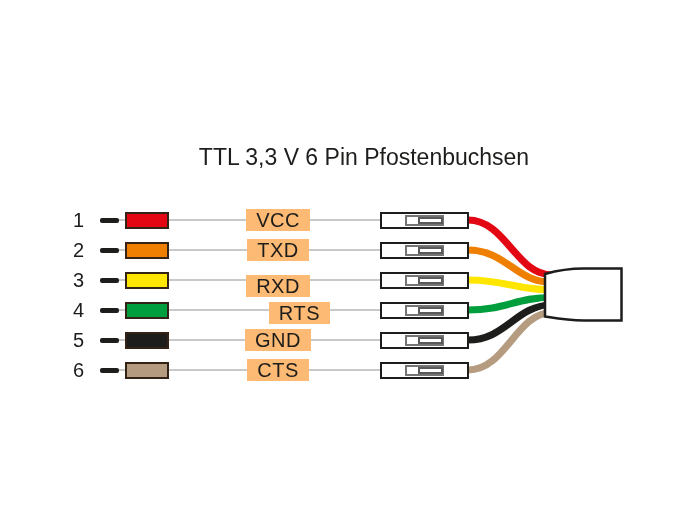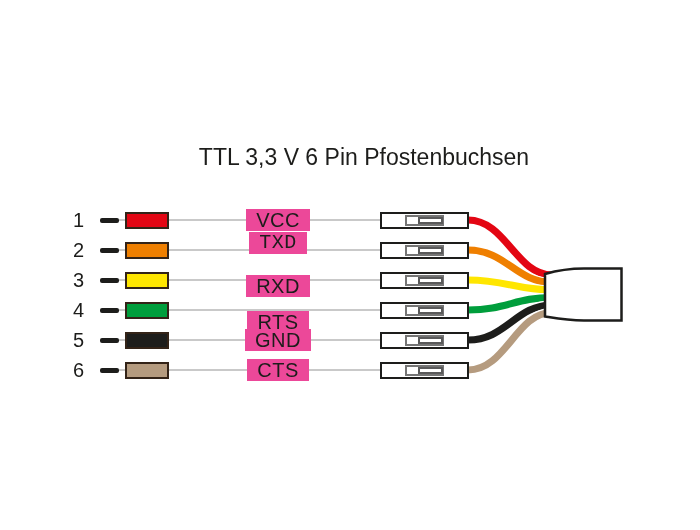--- a/index.html
+++ b/index.html
@@ -23,21 +23,21 @@
     position:absolute;left:119px;width:261px;height:2px;background:#c9c9c9;
   }
   .wire-swatch{
     position:absolute;left:125px;width:44px;height:17px;box-sizing:border-box;
     border:2px solid #332317;
   }
   .signal-label-wrap{
     position:absolute;left:226px;width:104px;height:22px;text-align:center;
   }
   .signal-label{
-    display:inline-block;background:#ec4899;padding:0 10px;font-size:20px;
+    display:inline-block;background:#fdba74;padding:0 10px;font-size:20px;
     line-height:22px;letter-spacing:0.5px;color:#1d1d1b;white-space:nowrap;
   }
   .housing{
     position:absolute;left:380px;width:89px;height:17px;background:#ffffff;
     box-sizing:border-box;border:2px solid #1d1d1b;
   }
   .h-inner1{
     position:absolute;left:23px;top:1px;width:39px;height:11px;box-sizing:border-box;
     border:2px solid #757575;background:#ffffff;
   }
@@ -85,21 +85,21 @@
         <div class="h-inner1"></div>
         <div class="h-inner2"></div>
       </div>
     </div>
 
     <div class="pin-row">
       <div class="pin-number" style="top: 239px;">2</div>
       <div class="pin-tick" style="top: 247.5px;"></div>
       <div class="row-line" style="top: 249px; background: rgb(201, 201, 201);"></div>
       <div class="wire-swatch" style="top: 241.5px; background: rgb(239, 127, 0);"></div>
-      <div class="signal-label-wrap" style="top: 232px; font-family: Liberation Mono, monospace;">
+      <div class="signal-label-wrap" style="top: 239px;">
         <span class="signal-label">TXD</span>
       </div>
       <div class="housing" style="top: 241.5px;">
         <div class="h-inner1"></div>
         <div class="h-inner2"></div>
       </div>
     </div>
 
     <div class="pin-row">
       <div class="pin-number" style="top: 269px;">3</div>
@@ -113,21 +113,21 @@
         <div class="h-inner1"></div>
         <div class="h-inner2"></div>
       </div>
     </div>
 
     <div class="pin-row">
       <div class="pin-number" style="top: 299px;">4</div>
       <div class="pin-tick" style="top: 307.5px;"></div>
       <div class="row-line" style="top: 309px; background: rgb(201, 201, 201);"></div>
       <div class="wire-swatch" style="top: 301.5px; background: rgb(0, 158, 60);"></div>
-      <div class="signal-label-wrap" style="top: 311px;">
+      <div class="signal-label-wrap" style="top: 302px; text-align: right;">
         <span class="signal-label">RTS</span>
       </div>
       <div class="housing" style="top: 301.5px;">
         <div class="h-inner1"></div>
         <div class="h-inner2"></div>
       </div>
     </div>
 
     <div class="pin-row">
       <div class="pin-number" style="top: 329px;">5</div>

